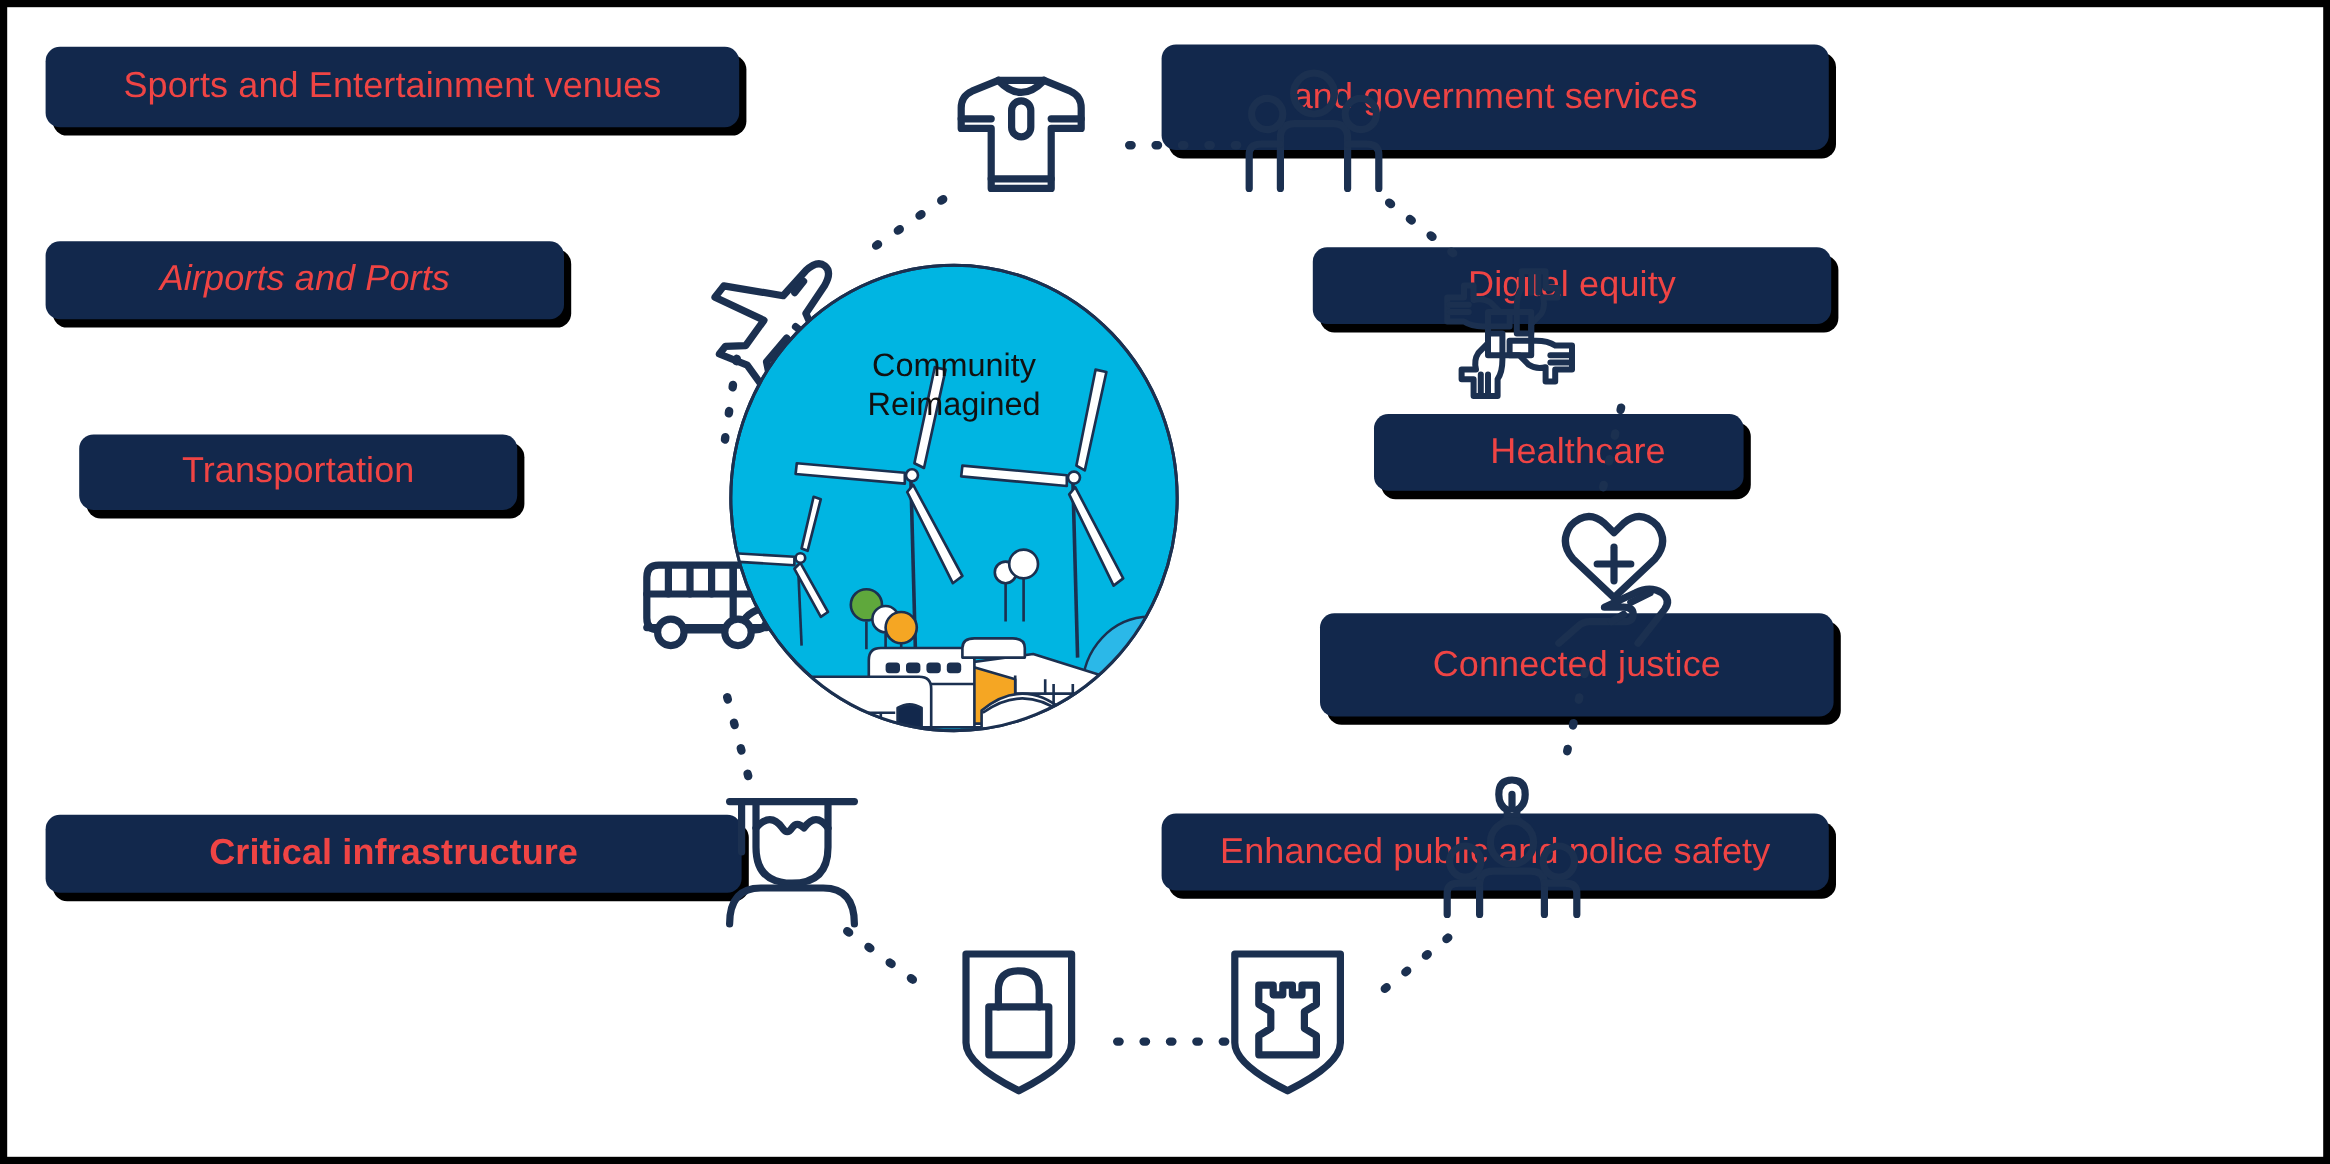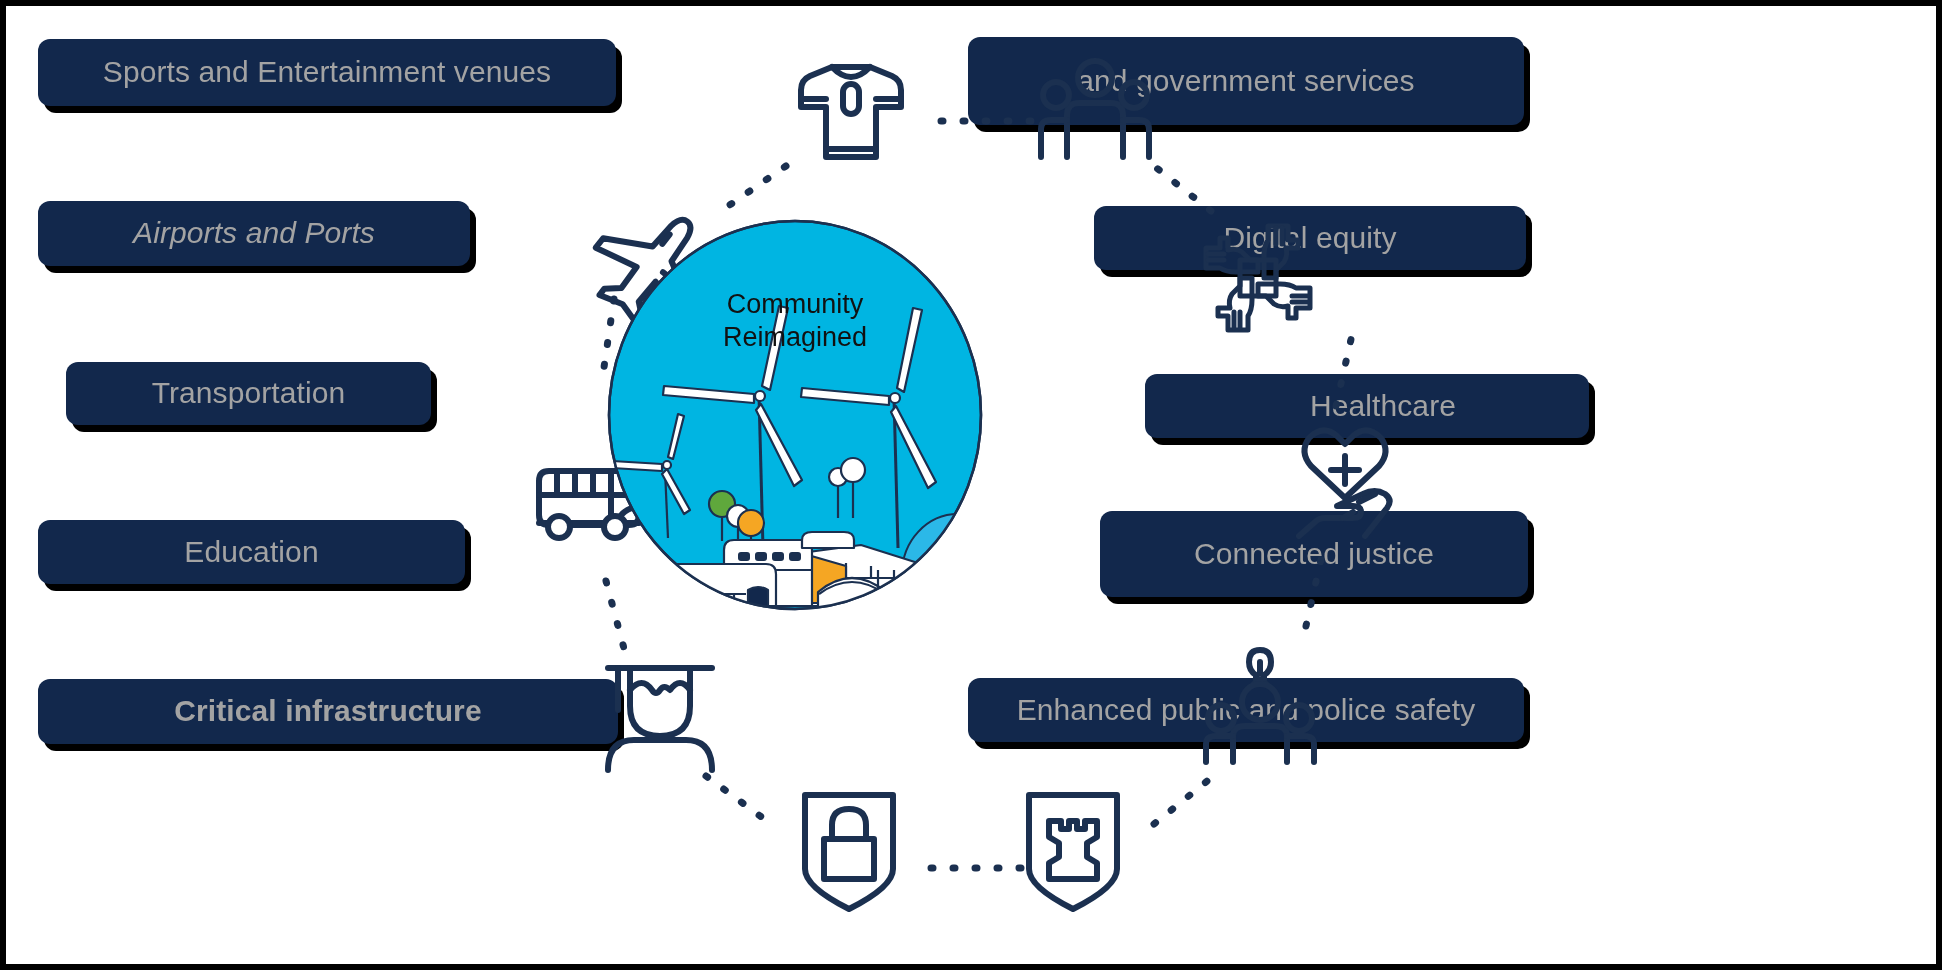--- a/index.html
+++ b/index.html
@@ -14,21 +14,21 @@
     border:6px solid #000000;
     box-sizing:border-box;
     background:#ffffff;
   }
   .stage{position:absolute;left:0;top:0;width:1942px;height:970px;}
 
   
   .pill{
     position:absolute;
     background:#12284C;
-    color:#a3a3a3;
+    color:#ef4444;
     border-radius:12px;
     box-shadow:6px 7px 0 0 #000000;
     display:flex;align-items:center;justify-content:center;
     text-align:left;
     font-size:30px;
     line-height:1.22;
     letter-spacing:.1px;
     padding:0 14px;
     box-sizing:border-box;
   }
@@ -37,21 +37,21 @@
   
   #pill-sports   {left:32px;  top:33px;  width:578px; height:67px;}
   #pill-airports {left:32px;  top:195px; width:432px; height:65px;font-style:italic;}
   #pill-transport{left:32px;  top:356px; width:365px; height:63px;margin-left:28px;}
   #pill-education{left:32px;  top:514px; width:427px; height:64px;}
   #pill-critical {left:32px;  top:673px; width:580px; height:65px;font-weight:bold;}
 
   
   #pill-resident {left:962px; top:31px;  width:556px; height:88px;}
   #pill-digital  {left:1088px;top:200px; width:432px; height:64px;}
-  #pill-health   {left:1139px;top:368px; width:444px; height:64px;padding-left:46px;}
+  #pill-health   {left:1139px;top:339px; width:308px; height:64px;padding-left:46px;}
   #pill-justice  {left:1094px;top:505px; width:428px; height:86px;}
   #pill-enhanced {left:962px; top:672px; width:556px; height:64px;}
 
   
   #circle-wrap{
     position:absolute;left:600px;top:212px;width:378px;height:394px;
   }
   .icon-wrap{position:absolute;}
   .icon-wrap svg{display:block;overflow:visible;}
 
@@ -64,23 +64,20 @@
   <div class="stage">
 
     <div class="pill" id="pill-sports">
       <span>Sports and Entertainment venues</span>
     </div>
     <div class="pill" id="pill-airports">
       <span>Airports and Ports</span>
     </div>
     <div class="pill" id="pill-transport">
       <span>Transportation</span>
-    </div>
-    <div class="pill" id="pill-education">
-      <span>Education</span>
     </div>
     <div class="pill" id="pill-critical">
       <span>Critical infrastructure</span>
     </div>
 
     <div class="pill" id="pill-resident">
       <div>
         <span>and government services</span>
       </div>
     </div>

